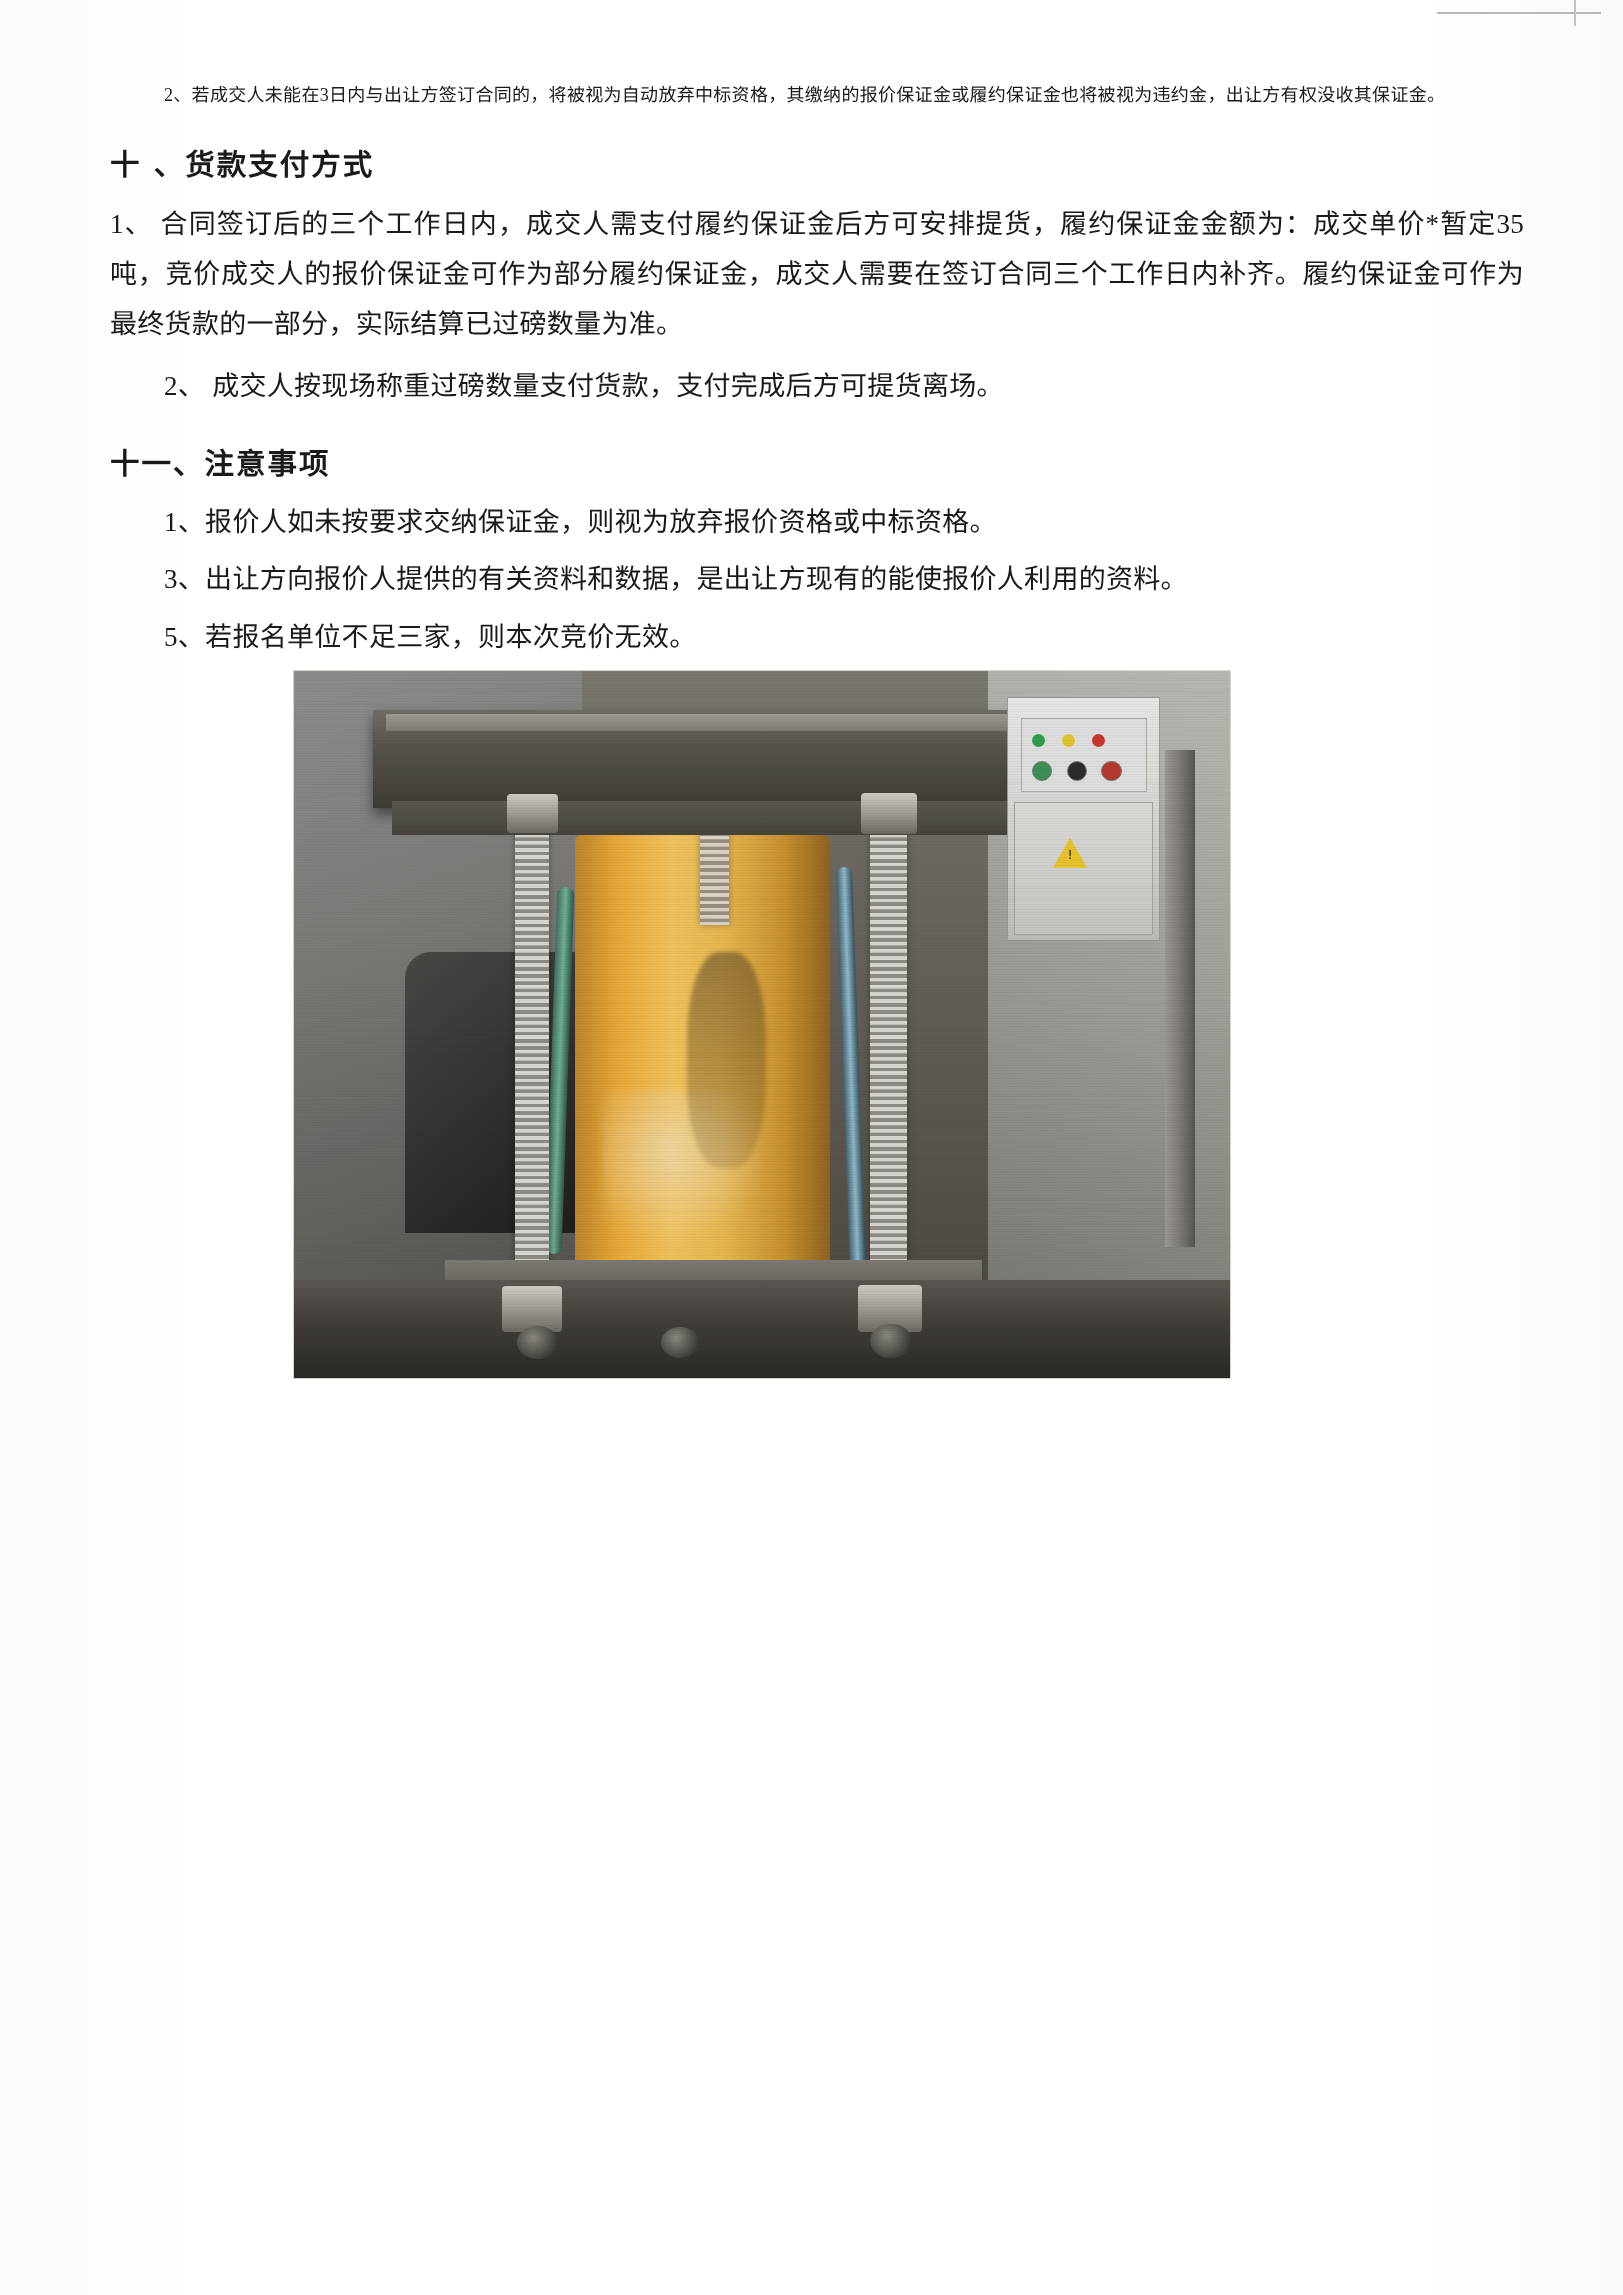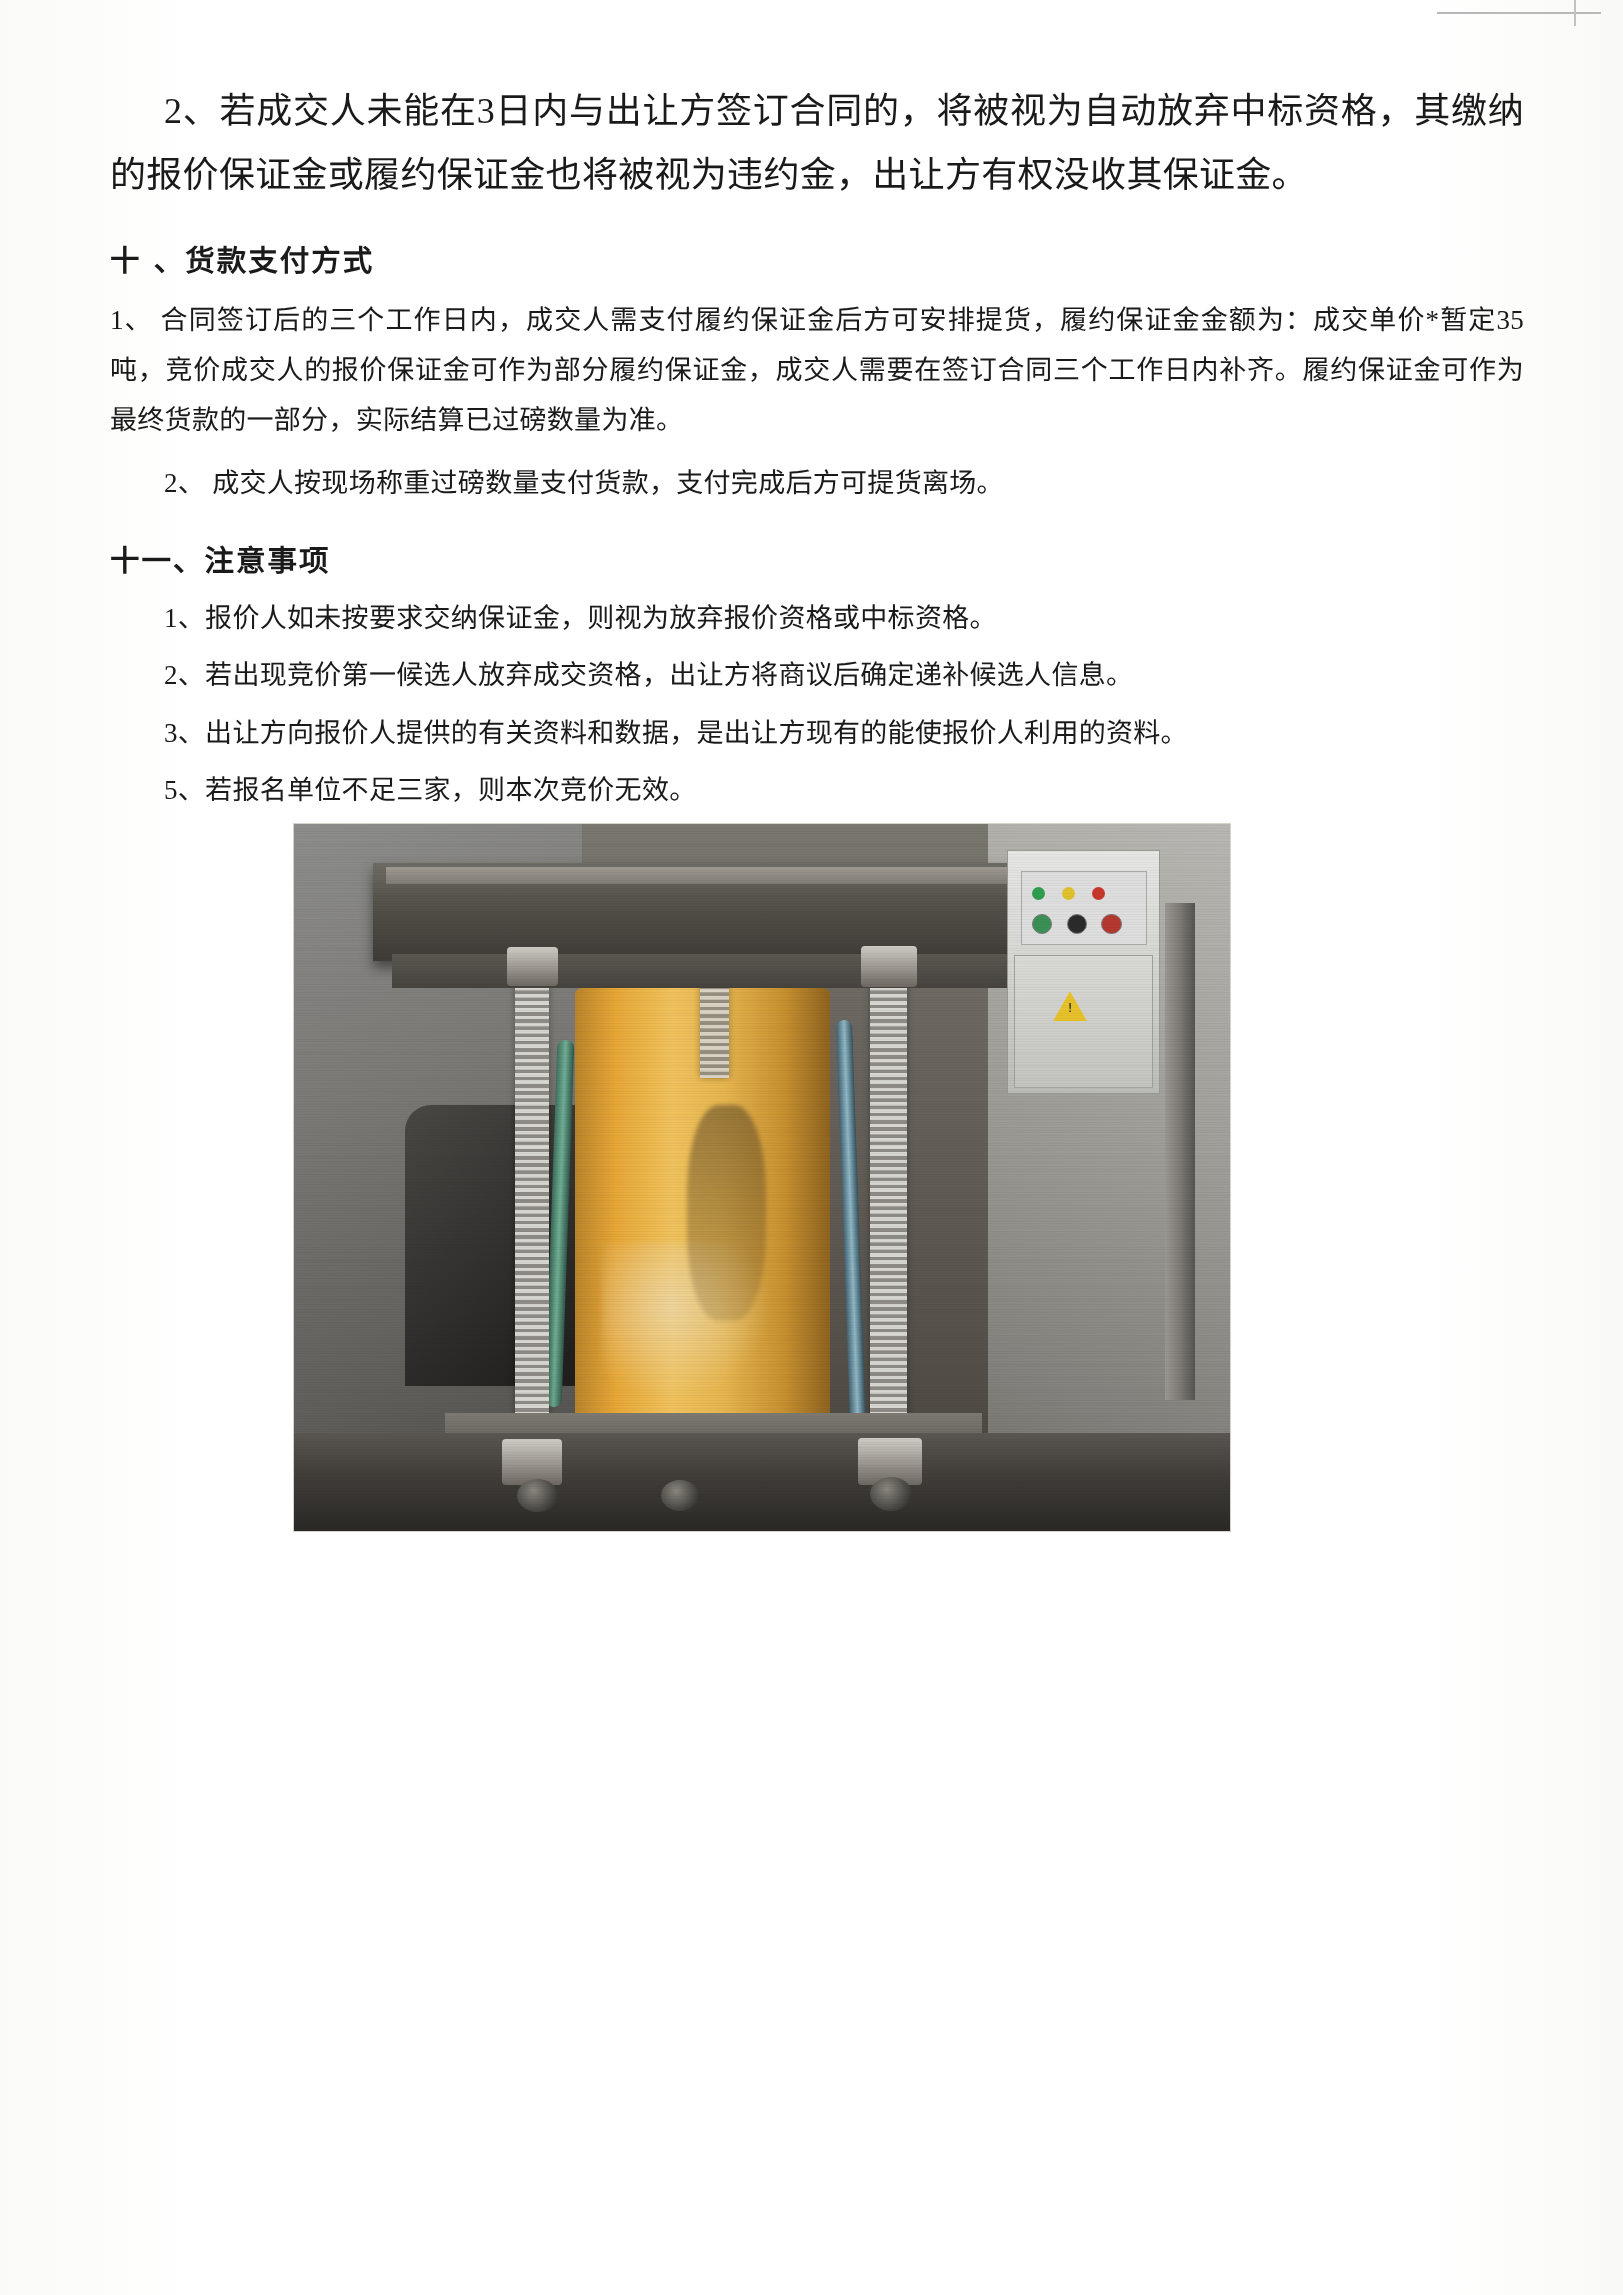--- a/index.html
+++ b/index.html
@@ -44,21 +44,21 @@
     height: 26px;
     background: #c2c2c2;
   }
   .content {
     position: absolute;
     top: 79px;
     left: 110px;
     width: 1414px;
   }
   p.body-text {
-    font-size: 36px;
+    font-size: 18px;
     line-height: 1.78;
     margin: 0 0 17px 0;
     text-align: justify;
     letter-spacing: 0.3px;
     font-family: Liberation Serif, serif;
   }
   p.indent {
     text-indent: 54px;
   }
   h2.heading {
@@ -271,21 +271,20 @@
 
     <div class="para-block">
       <span class="first-line-indent">1、 合同签订后的三个工作日内，成交人需支付履约保证金后方可安排提货，履约保证金金额为：成交单价*暂定35吨，竞价成交人的报价保证金可作为部分履约保证金，成交人需要在签订合同三个工作日内补齐。履约保证金可作为最终货款的一部分，实际结算已过磅数量为准。</span>
     </div>
 
     <div class="list-line">2、 成交人按现场称重过磅数量支付货款，支付完成后方可提货离场。</div>
 
     <h2 class="heading">十一、注意事项</h2>
 
     <div class="list-line">1、报价人如未按要求交纳保证金，则视为放弃报价资格或中标资格。</div>
-    <div class="list-line">2、若出现竞价第一候选人放弃成交资格，出让方将商议后确定递补候选人信息。</div>
     <div class="list-line">3、出让方向报价人提供的有关资料和数据，是出让方现有的能使报价人利用的资料。</div>
     <div class="list-line">5、若报名单位不足三家，则本次竞价无效。</div>
 
 
 
     <div class="photo-wrap">
       <div class="ph ph-bg-left"></div>
       <div class="ph ph-bg-mid"></div>
       <div class="ph ph-bg-right"></div>
 

